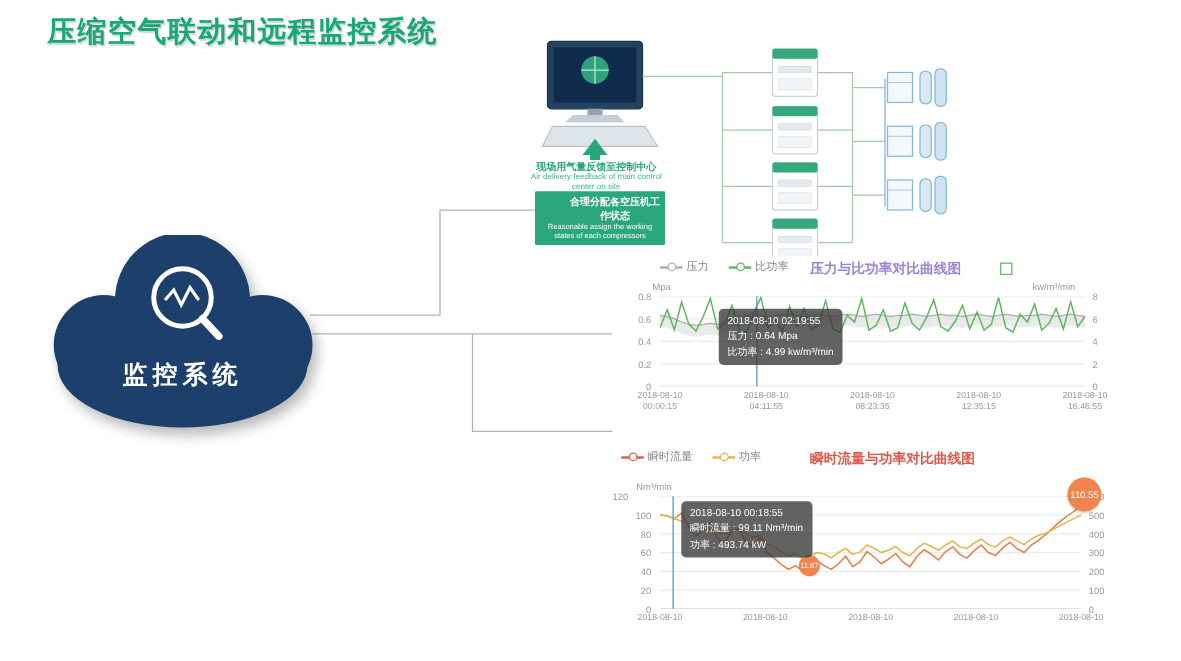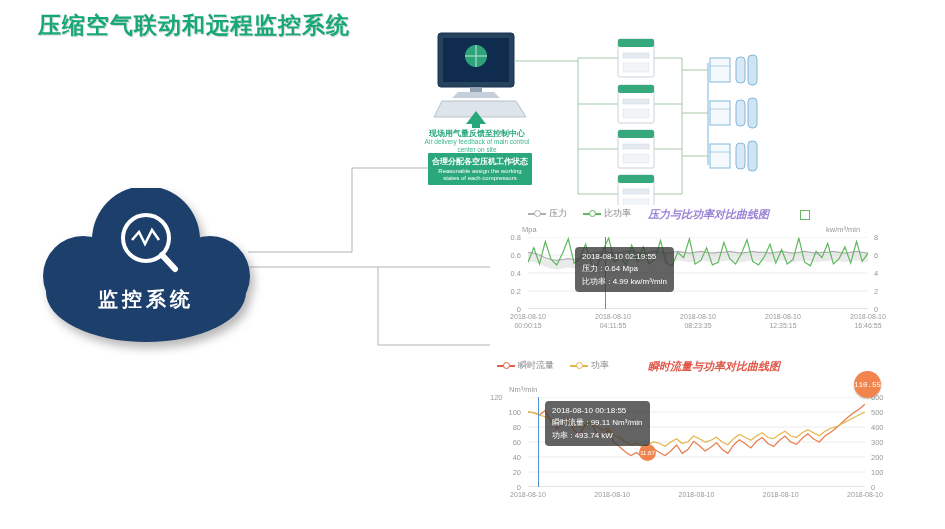--- a/index.html
+++ b/index.html
@@ -17,47 +17,47 @@
                font-size:20px;font-weight:bold;letter-spacing:4px;}
   
   .diagram{position:absolute;left:418px;top:25px;width:445px;height:188px;}
   .diagram svg{position:absolute;left:0;top:0;}
   .fb-cn{position:absolute;left:0;top:103px;width:118px;text-align:center;font-size:8px;
          font-weight:bold;color:#28a77d;}
   .fb-en{position:absolute;left:4px;top:113px;width:110px;text-align:center;font-size:6.5px;
          color:#3bb58b;line-height:1.2;}
   .assign-box{position:absolute;left:10px;top:128px;width:100px;background:#2aa87c;color:#fff;
               text-align:center;padding:3px 2px;border-radius:1px;}
-  .assign-box .cn{font-size:8px;font-weight:bold;}
+  .assign-box .cn{font-size:8px;font-weight:bold;margin-left:24px;}
   .assign-box .en{font-size:6px;line-height:1.15;margin-top:1px;}
   
   .chart{position:absolute;width:392px;background:#fff;}
   #chart1{left:490px;top:205px;height:137px;}
   #chart2{left:490px;top:357px;height:148px;}
   .plot{position:absolute;}
   .legend{position:absolute;top:2px;display:flex;gap:16px;font-size:9px;color:#888;align-items:center;}
   #chart1 .legend{left:38px;}
   #chart2 .legend{left:7px;}
   .lg{display:flex;align-items:center;}
   .marker{display:inline-block;width:18px;height:7px;position:relative;margin-right:3px;}
   .marker::before{content:"";position:absolute;left:0;right:0;top:3px;height:2px;background:currentColor;}
   .marker::after{content:"";position:absolute;left:6px;top:0px;width:5px;height:5px;
                  border:1px solid currentColor;border-radius:50%;background:#fff;}
   .m-gray{color:#b0b0b0;} .m-green{color:#5fb75f;} .m-red{color:#e0604a;} .m-gold{color:#e5b44c;}
-  .c-title{position:absolute;top:2px;left:158px;font-size:11px;font-weight:bold;font-style:italic;}
+  .c-title{position:absolute;top:2px;left:158px;font-size:11px;font-weight:bold;}
   #chart1 .c-title{color:#9b84d8;} #chart2 .c-title{color:#e0584a;}
   .axis-name{position:absolute;font-size:7.5px;color:#999;}
   .cursor{position:absolute;width:1px;background:#4d94d0;z-index:3;}
   .tooltip{position:absolute;background:rgba(55,55,55,0.78);color:#fff;font-size:8px;line-height:1.55;
            padding:4px 7px;border-radius:4px;z-index:5;white-space:nowrap;}
   .ytick{position:absolute;font-size:7.5px;color:#999;}
   .xtick{position:absolute;font-size:7px;color:#999;text-align:center;line-height:1.35;}
-  .badge{position:absolute;left:364px;top:14px;width:27px;height:27px;border-radius:50%;
+  .badge{position:absolute;left:364px;top:25px;width:27px;height:27px;border-radius:50%;
          background:#f2854e;color:#fff;font-size:7.5px;display:flex;align-items:center;
-         justify-content:center;z-index:4;box-shadow:0 1px 2px rgba(0,0,0,0.25);font-family:Liberation Mono, monospace;}
+         justify-content:center;z-index:4;box-shadow:0 1px 2px rgba(0,0,0,0.25);}
   .pt-label{position:absolute;left:149px;top:87px;width:17px;height:17px;border-radius:50%;
             background:#f2854e;color:#fff;font-size:6px;display:flex;align-items:center;
             justify-content:center;z-index:4;}
   .mini-icon{position:absolute;top:5px;left:310px;width:8px;height:8px;border:1px solid #67b767;}
 </style>
 </head>
 <body>
 
 <div class="stage">
 

